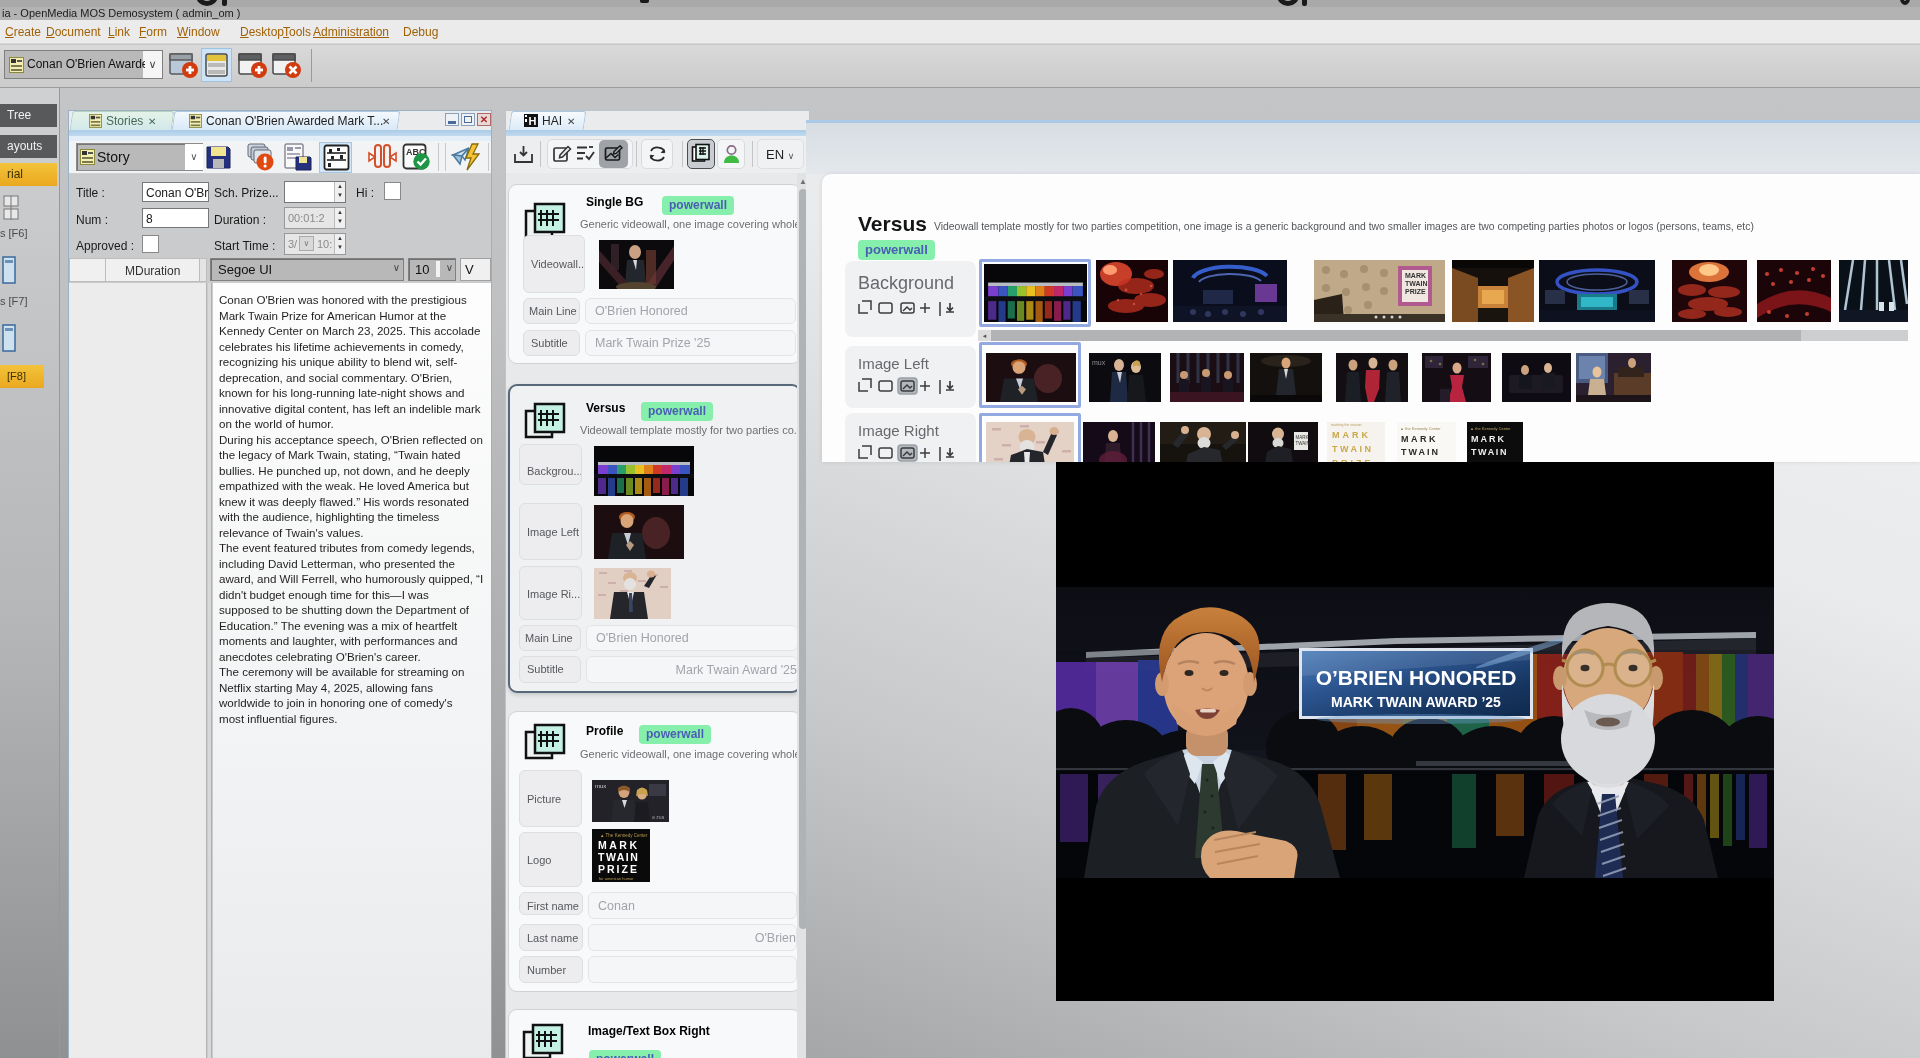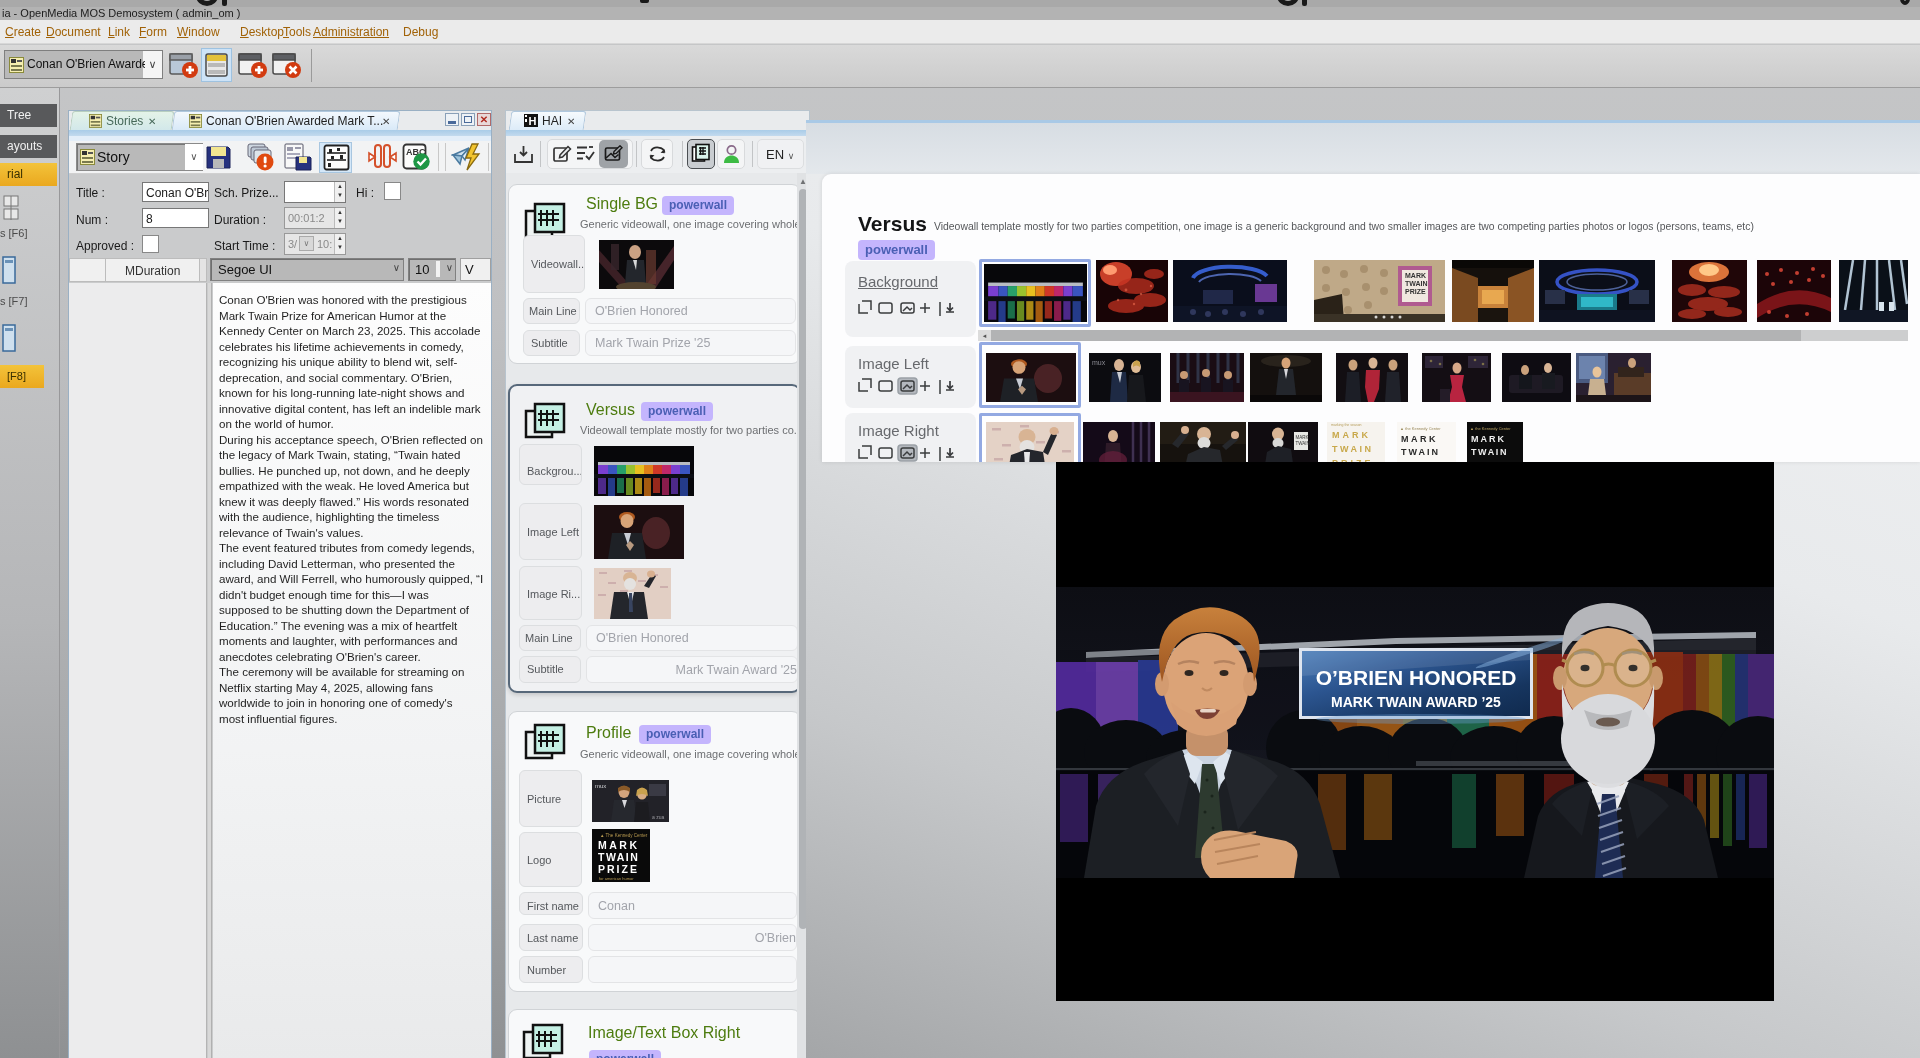--- a/index.html
+++ b/index.html
@@ -21,22 +21,22 @@
 #sidebar { left:0; top:88px; width:60px; height:970px; background:linear-gradient(#cfd0d1,#b5b6b8 55%,#8e9092 100%); border-right:1px solid #98989a; font-size:11px; }
 .sideitem { position:absolute; left:0; width:57px; height:23px; background:#58595b; color:#f0f0f0; font-size:12px; line-height:23px; padding-left:7px; }
 .sideyellow { background:linear-gradient(#f3c33a,#eaa81f); color:#3a3000; }
 
 
 .win { position:absolute; }
 
 
 .card { position:absolute; left:2px; width:293px; background:#f8f9fa; border:1px solid #d0d3d6; border-radius:9px; overflow:hidden; }
 .card.sel { background:#f0f1f3; border:2px solid #57687a; box-shadow:0 2px 4px rgba(0,0,0,.15); }
-.ctitle { position:absolute; font-size:16px; font-weight:normal; color:#4d7c0f; }
-.ptag { position:absolute; background:#c4b5fd; color:#4a5fb4; font-weight:bold; font-size:12px; border-radius:4px; padding:2px 7px 3px 7px; }
+.ctitle { position:absolute; font-size:12px; font-weight:bold; color:#000000; }
+.ptag { position:absolute; background:#86efac; color:#4a5fb4; font-weight:bold; font-size:12px; border-radius:4px; padding:2px 7px 3px 7px; }
 .cdesc { position:absolute; font-size:11px; color:#6d6f72; white-space:nowrap; }
 .flabel { position:absolute; background:#ededef; border:1px solid #dcdee0; border-radius:6px; color:#55585c; font-size:11px; white-space:nowrap; overflow:hidden; }
 .finput { position:absolute; background:#f5f6f8; border:1px solid #e3e4e6; border-radius:6px; color:#a2a4ab; font-size:12.5px; white-space:nowrap; overflow:hidden; }
 .vwicon { position:absolute; }
 </style>
 </head>
 <body>
 <div id="app">
 
   <div class="abs" id="topstrip">
@@ -508,21 +508,21 @@
     <div class="abs" style="left:0;top:0;width:1114px;height:938px;background:linear-gradient(200deg,#f2f3f4 0%,#e8eaec 38%,#c6c8ca 74%,#a4a6a8 100%);"></div>
     <div class="abs" style="left:0;top:0;width:1114px;height:3px;background:#a9c9e6;"></div>
     <div class="abs" style="left:0;top:3px;width:1114px;height:51px;background:linear-gradient(#d7dde3,#e4e8ec);"></div>
 
     <div class="abs" style="left:16px;top:54px;width:1098px;height:288px;background:#fdfdfe;border-radius:9px 0 0 0;box-shadow:0 0 4px rgba(0,0,0,.10);overflow:hidden;">
       <span class="abs" style="left:36px;top:38px;font-size:21px;font-weight:bold;color:#141516;">Versus</span>
       <span class="abs" style="left:112px;top:47px;font-size:10.4px;color:#55575a;white-space:nowrap;">Videowall template mostly for two parties competition, one image is a generic background and two smaller images are two competing parties photos or logos (persons, teams, etc)</span>
       <span class="abs ptag" style="left:36px;top:66px;font-size:13px;">powerwall</span>
 
       <div class="abs" style="left:23px;top:87px;width:131px;height:76px;background:#f0f1f3;border-radius:8px;"></div>
-      <span class="abs" style="left:36px;top:99px;font-size:15px;color:#67696d;text-decoration:underline;">Background</span>
+      <span class="abs" style="left:36px;top:99px;font-size:18px;color:#67696d;">Background</span>
       <svg class="abs" style="left:35px;top:126px;" width="110" height="20" viewBox="0 0 110 20">
           <g stroke="#3a3c3e" stroke-width="1.5" fill="none">
             <path d="M2 4 L2 13 L11 13 M5 1 L14 1 L14 10"></path>
             <rect x="22" y="3" width="13" height="10" rx="2"></rect>
             <rect x="44" y="3" width="13" height="10" rx="2"></rect>
             <path d="M46 11 L50 7 L53 10 L55 8"></path>
             <path d="M68 3 L68 13 M63 8 L73 8"></path>
             <path d="M83 2 L83 16"></path>
             <path d="M93 3 L93 10 M90 7.5 L93 10.5 L96 7.5 M89 12 L97 12" stroke-width="1.7"></path>
           </g>

